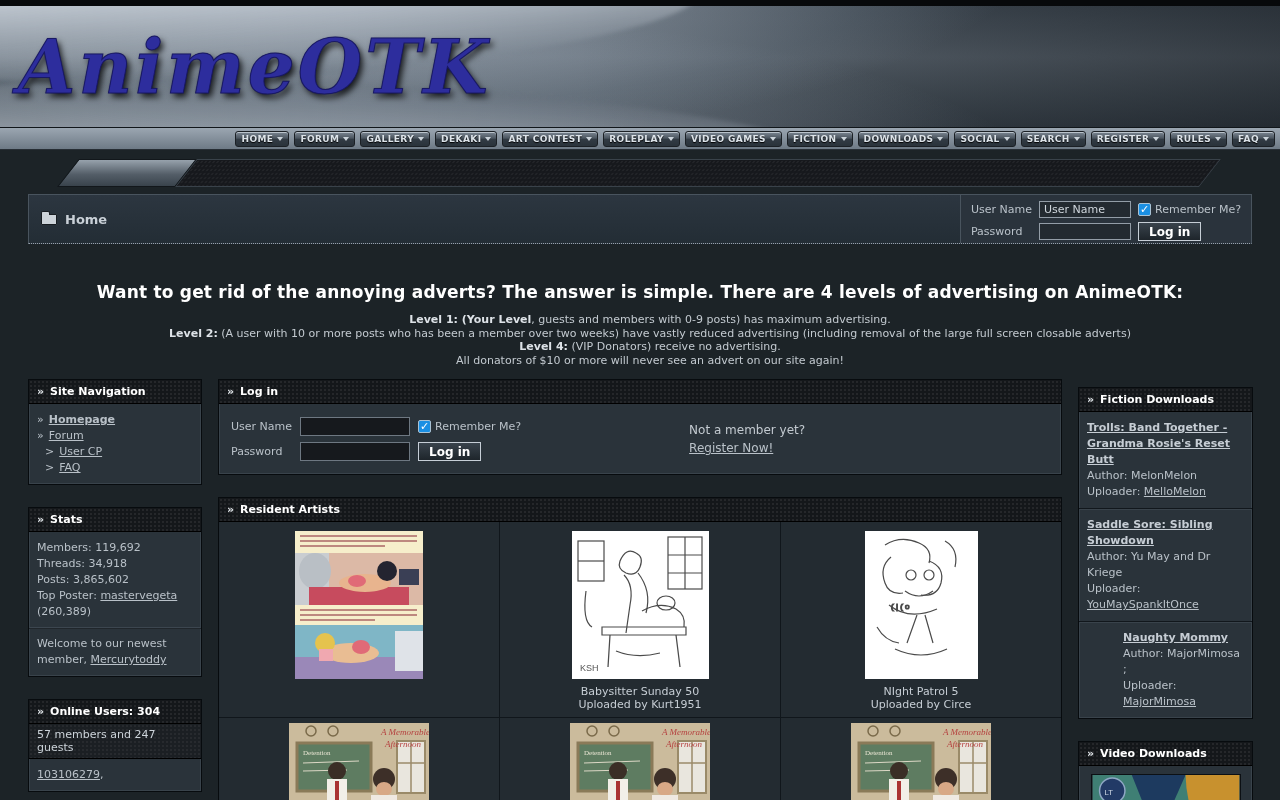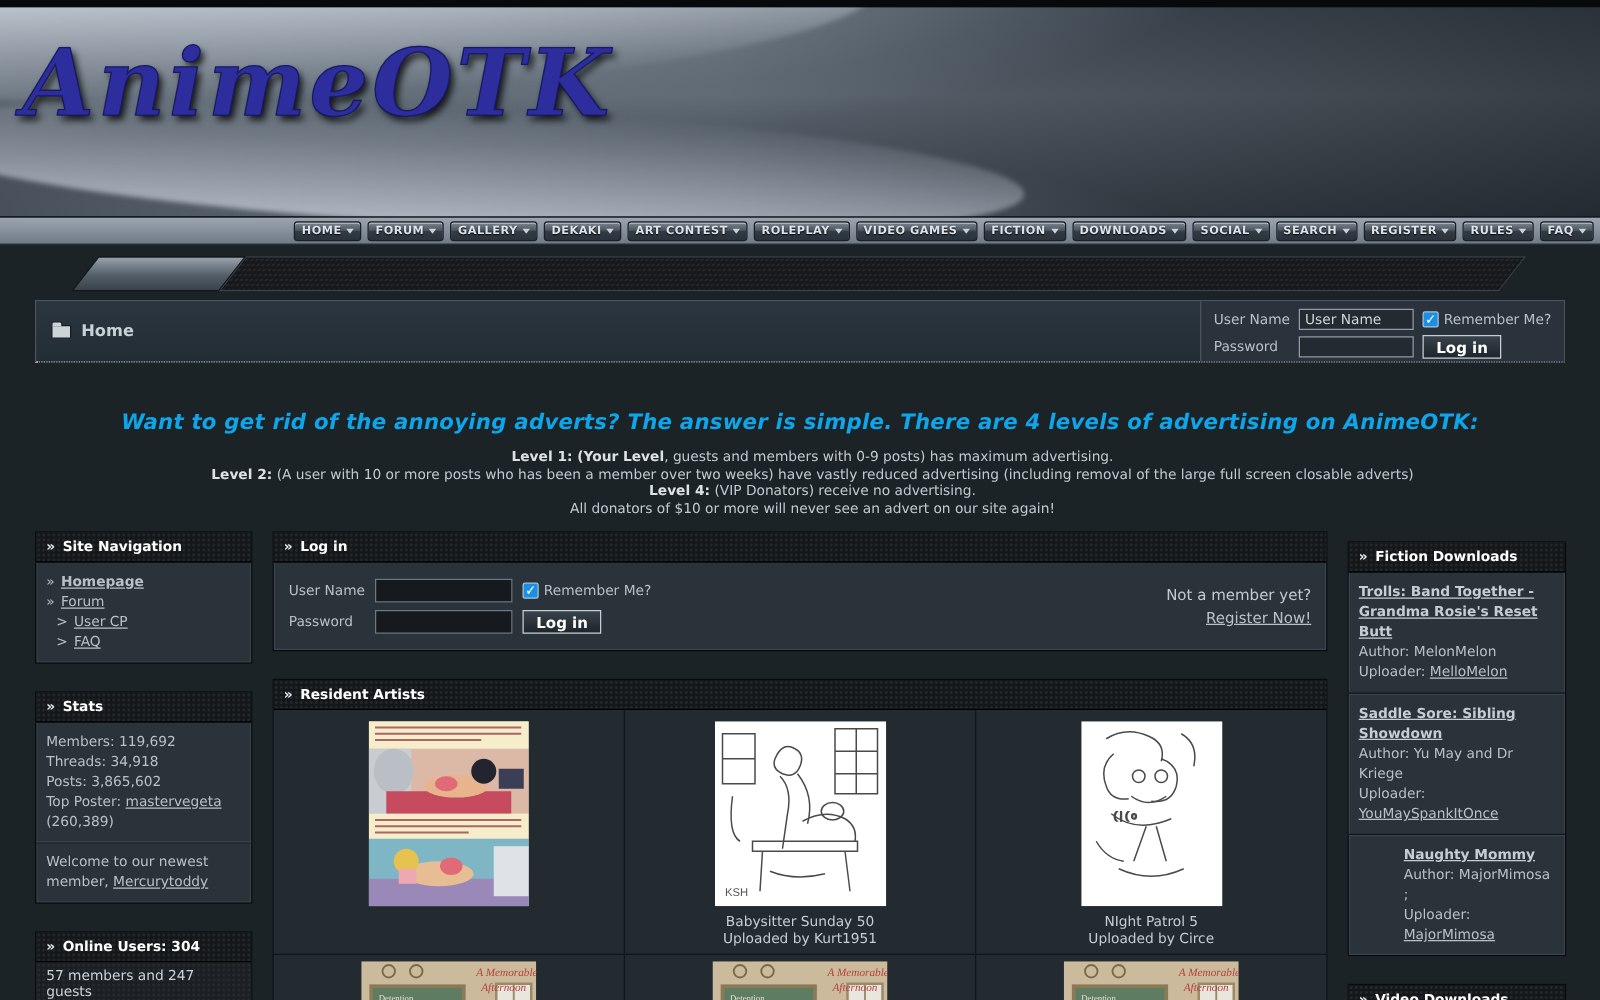--- a/index.html
+++ b/index.html
@@ -2,21 +2,21 @@
 <html><head>
 <meta charset="utf-8">
 <style>
   html,body{margin:0;padding:0;background:#000;}
   *{box-sizing:border-box;}
   .page{position:relative;width:1280px;height:800px;overflow:hidden;background:#1c2327;
         font-family:"DejaVu Sans","Liberation Sans",sans-serif;font-size:11px;color:#b9c1c8;}
 
   
   .topstrip{height:6px;background:#07090b;}
-  .banner{position:relative;height:168px;overflow:hidden;border-bottom:1px solid #11161a;
+  .banner{position:relative;height:122px;overflow:hidden;border-bottom:1px solid #11161a;
     background:
       radial-gradient(ellipse 980px 300px at 28% -60%, rgba(205,215,228,.75), rgba(120,134,148,.25) 58%, transparent 70%),
       radial-gradient(ellipse 1100px 320px at 30% 170%, rgba(185,197,212,.6), transparent 62%),
       linear-gradient(90deg, rgba(0,0,0,0) 45%, rgba(10,14,18,.45)),
       linear-gradient(180deg,#454f59 0%, #5b656f 42%, #39424b 100%);}
   .swoosh1,.swoosh2{position:absolute;border-radius:50%;filter:blur(2px);}
   .swoosh1{left:-120px;top:-40px;width:820px;height:110px;transform:rotate(-4deg);
     background:linear-gradient(180deg,rgba(225,232,240,.85),rgba(90,102,114,.15));}
   .swoosh2{left:-80px;top:78px;width:900px;height:96px;transform:rotate(3deg);
     background:linear-gradient(0deg,rgba(210,219,229,.7),rgba(70,80,92,.1));}
@@ -61,21 +61,21 @@
     font-size:11px;font-family:inherit;padding:1px 4px;}
   .remember{display:flex;align-items:center;gap:4px;white-space:nowrap;}
   .cb{display:inline-block;width:13px;height:13px;background:#1a8fe3;border:1px solid #a9c2d4;
     border-radius:2px;color:#fff;font-size:11px;line-height:12px;text-align:center;font-weight:bold;cursor:pointer;}
   .cb::after{content:"✓";}
   .btn{height:19px;padding:1px 10px;background:linear-gradient(180deg,#39434c,#1e252b);
     border:1px solid #c6ced6;color:#fff;font-weight:bold;font-size:12px;font-family:inherit;cursor:pointer;}
 
   
   .advert{margin-top:42px;text-align:center;line-height:13px;}
-  .advert h1{margin:0 0 14px;font-size:17px;color:#0ea5e9;letter-spacing:.2px;font-style:italic;}
+  .advert h1{margin:0 0 14px;font-size:17px;color:#ffffff;letter-spacing:.2px;}
   .advert .aline{color:#c3cad0;margin:0 0 .5px;padding-left:20px;}
   .advert .aline b{color:#dde2e7;}
 
   
   .content{display:flex;align-items:flex-start;padding:12px 27px 0 28px;gap:16px;}
   .col-left{width:174px;flex:none;}
   .col-mid{flex:1;min-width:0;}
   .col-right{width:175px;flex:none;margin-top:8px;}
 
   .panel{border:1px solid #070b0e;background:#2a333a;box-shadow:0 0 0 1px #39434b inset;margin-bottom:22px;}
@@ -92,21 +92,21 @@
   .userlist a::after{content:", ";display:inline-block;white-space:pre;color:#b9c1c8;font-weight:normal;}
 
   .navlink-row{display:flex;gap:5px;align-items:baseline;}
   .divider{border-top:1px solid #3c464f;margin:7px -8px;border-bottom:1px solid #20262b;}
 
   
   .loginbody{display:flex;justify-content:space-between;align-items:center;padding:13px 12px;}
   .lgrid{display:grid;grid-template-columns:auto auto auto;gap:6px 8px;align-items:center;}
   .linput{width:110px;height:19px;background:#16191d;border:1px solid #6e7882;color:#cfd6dc;
     font-size:11px;font-family:inherit;padding:1px 4px;}
-  .notmember{width:44%;text-align:right;line-height:18px;color:#c3cad0;font-size:12px;}
+  .notmember{width:44%;text-align:left;line-height:18px;color:#c3cad0;font-size:12px;}
 
   
   .artgrid{display:grid;grid-template-columns:1fr 1fr 1fr;background:#10161b;gap:1px;}
   .artcell{background:#232b31;text-align:center;padding:9px 6px 6px;}
   .artcell .cap{margin-top:6px;line-height:13px;color:#c6cdd4;}
   .artcell svg{vertical-align:top;}
   .artcell2{background:#232b31;text-align:center;padding:5px 6px 0;}
 
   
   .fitem{padding:8px;border-bottom:1px solid #11171c;box-shadow:0 1px 0 #39434b;line-height:16px;}

